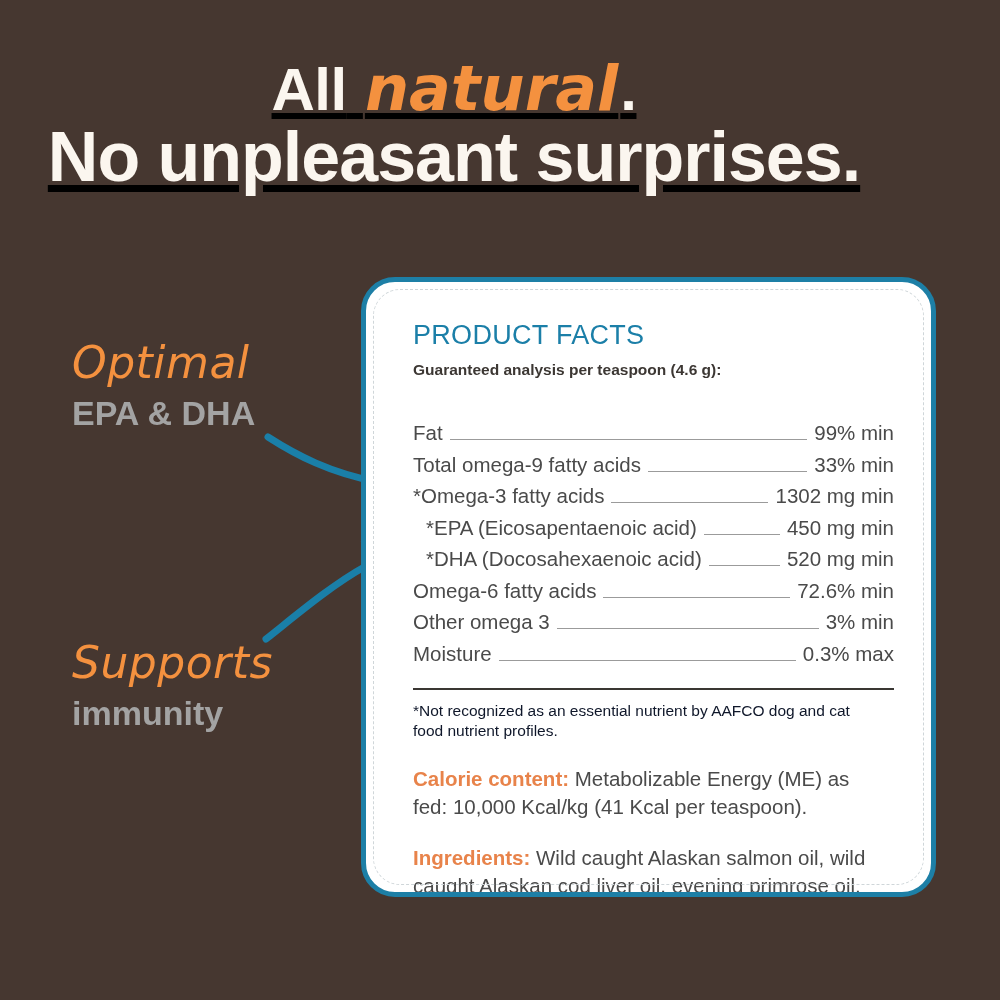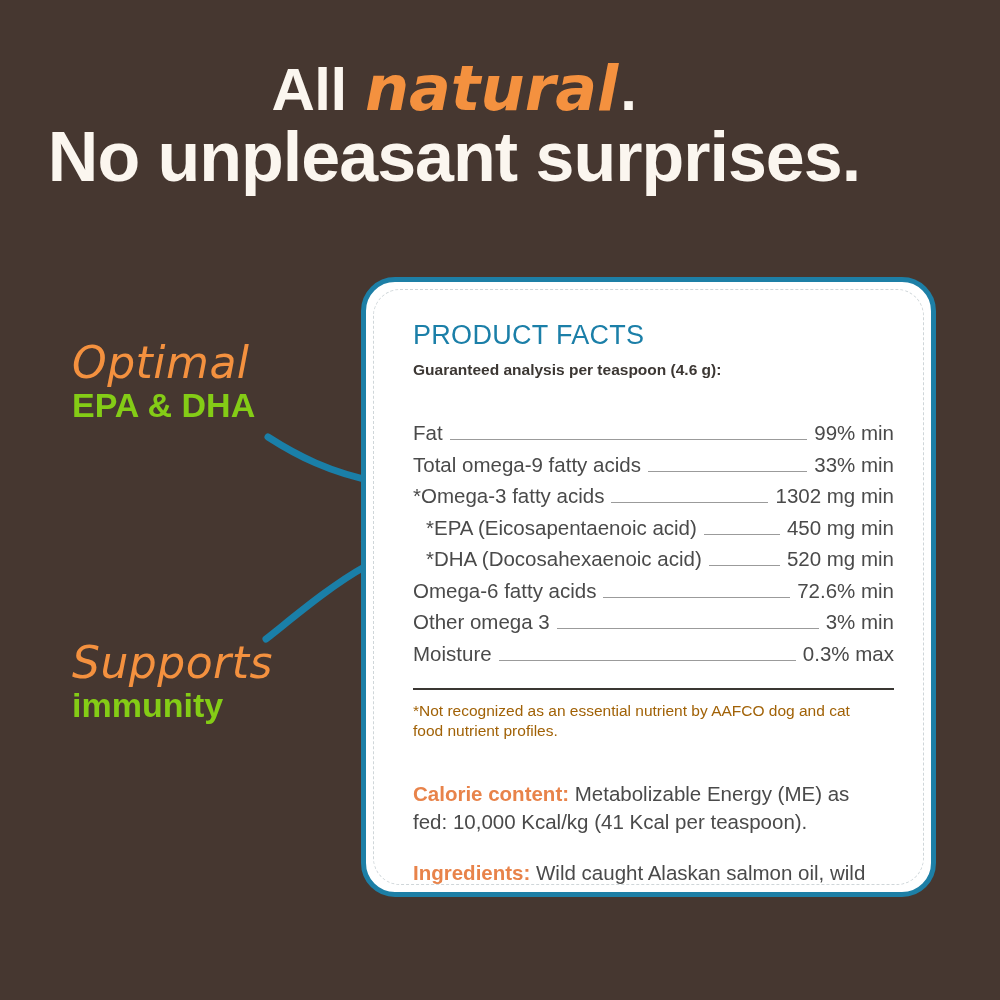--- a/index.html
+++ b/index.html
@@ -16,20 +16,21 @@
   }
 
   
   #headline {
     position: absolute;
     top: 58px;
     left: 0;
     width: 908px;
     text-align: center;
     line-height: 1.0;
+    text-decoration: underline;
   }
   .head-line1 {
     font-size: 60px;
     font-weight: 700;
     color: #fbf6ef;
     letter-spacing: -0.5px;
     white-space: nowrap;
   }
   .head-line1 .accent {
     color: #f4913f;
@@ -66,23 +67,23 @@
     font-style: italic;
     font-weight: 400;
     font-size: 44px;
     color: #f4913f;
     line-height: 1.05;
     letter-spacing: 0.5px;
   }
   .callout-sub {
     font-size: 34px;
     font-weight: 700;
-    color: #84cc16;
+    color: #a3a3a3;
     letter-spacing: 0px;
-    margin-top: 0;
+    margin-top: 8px;
   }
 
   
   #arrows {
     position: absolute;
     left: 0; top: 0;
     width: 1000px; height: 1000px;
     pointer-events: none;
   }
 
@@ -153,24 +154,24 @@
   .divider {
     margin-top: 22px;
     margin-bottom: 11px;
     width: 481px;
     height: 2px;
     background: #3a3733;
   }
 
   .footnote {
     font-size: 15.5px;
-    color: #a16207;
+    color: #0f172a;
     line-height: 1.32;
     width: 470px;
-    margin-bottom: 39px;
+    margin-bottom: 24px;
   }
 
   .block {
     font-size: 20.5px;
     color: #4a4a4a;
     line-height: 1.37;
     width: 475px;
     margin-bottom: 22px;
   }
   .block .lead {

